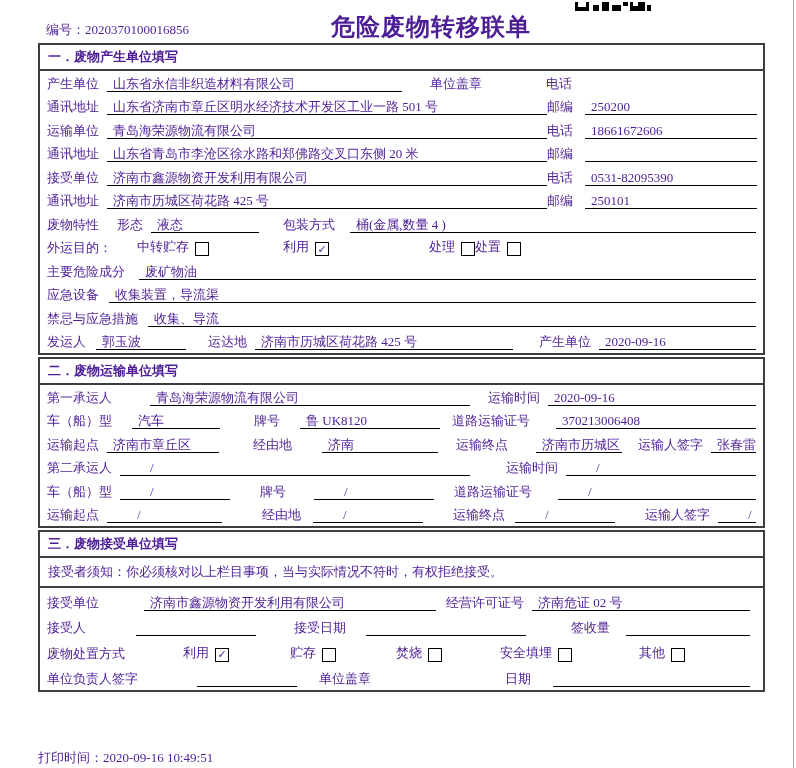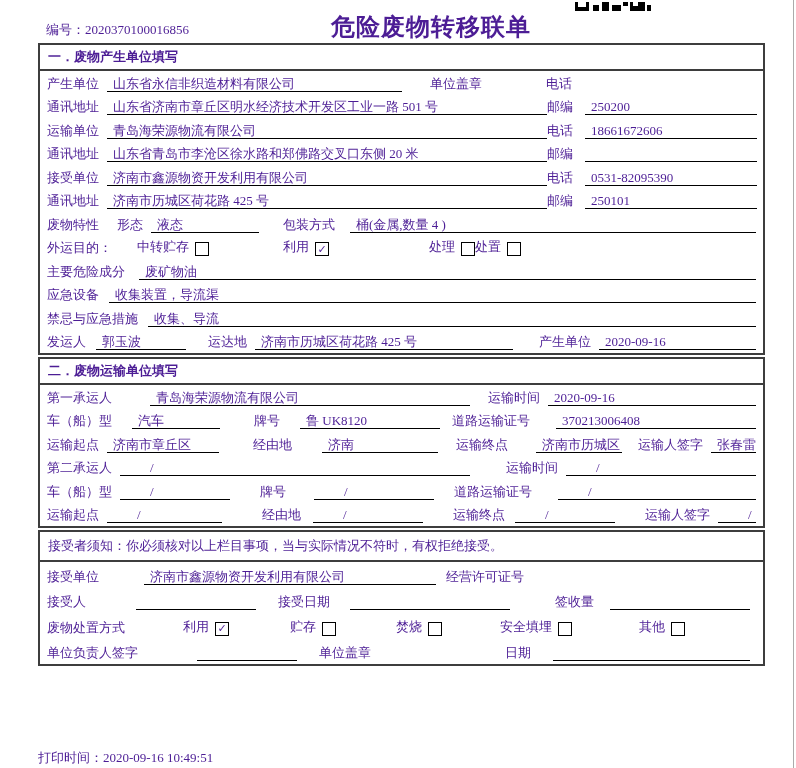--- a/index.html
+++ b/index.html
@@ -233,33 +233,35 @@
         <span class="lbl" style="margin-left:40px">经由地</span>
         <span class="u slash" style="width:110px;margin-left:12px">/</span>
         <span class="lbl" style="margin-left:30px">运输终点</span>
         <span class="u slash" style="width:100px;margin-left:10px">/</span>
         <span class="lbl" style="margin-left:30px">运输人签字</span>
         <span class="u fx slash" style="margin-left:8px">/</span>
       </div>
     </div>
 
     <div class="sec sec3">
+      <div class="sec-header">三．废物接受单位填写</div>
 
       <div class="notice"><span>接受者须知：</span><span>你必须核对以上栏目事项，当与实际情况不符时，有权拒绝接受。</span></div>
 
       <div class="row">
         <span class="lbl" style="width:52px">接受单位</span>
         <span class="u" style="width:292px;margin-left:45px">济南市鑫源物资开发利用有限公司</span>
         <span class="lbl" style="margin-left:10px">经营许可证号</span>
+        <span class="u fx" style="margin-left:8px;margin-right:6px">济南危证 02 号</span>
       </div>
 
       <div class="row">
         <span class="lbl" style="width:39px">接受人</span>
         <span class="u" style="width:120px;margin-left:50px"></span>
-        <span class="lbl" style="margin-left:22px">接受日期</span>
+        <span class="lbl" style="margin-left:38px">接受日期</span>
         <span class="u" style="width:160px;margin-left:20px"></span>
         <span class="lbl" style="margin-left:45px">签收量</span>
         <span class="u fx" style="margin-left:16px;margin-right:6px"></span>
       </div>
 
       <div class="row">
         <span class="lbl" style="width:78px">废物处置方式</span>
         <span class="opt" style="margin-left:58px">
           <span>利用</span>
           <span class="cb">

